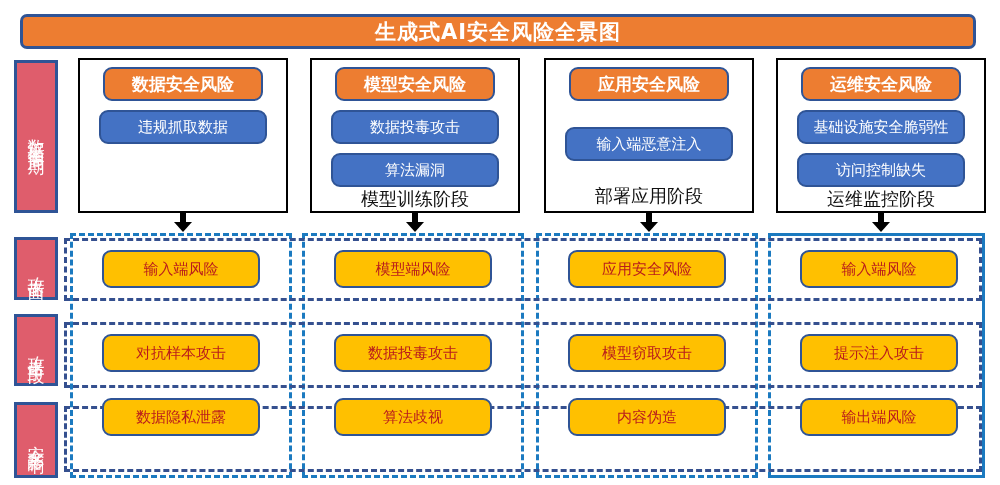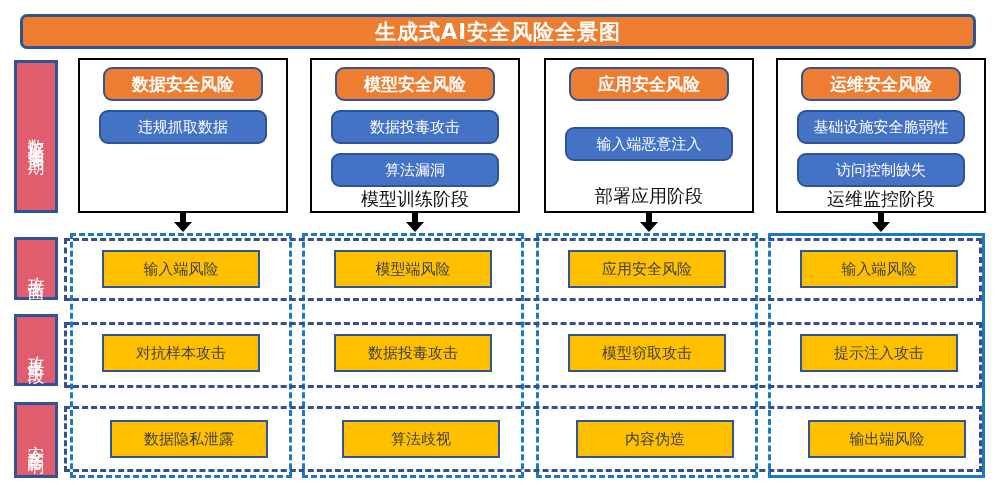--- a/index.html
+++ b/index.html
@@ -66,26 +66,26 @@
   .g0{left:70px;width:222px;} .g1{left:302px;width:222px;} .g2{left:536px;width:222px;}
   .g3{left:768px;width:217px;border-style:solid solid solid dashed;}
   .row-rect{
     position:absolute;left:64px;width:918px;box-sizing:border-box;
     border:3px dashed #35508F;background:transparent;
   }
   .r0{top:238px;height:63px;} .r1{top:322px;height:66px;} .r2{top:406px;height:66px;}
   
   .cell{
     position:absolute;width:158px;height:38px;background:#FFC000;
-    border:2px solid #2F5496;border-radius:0;box-sizing:border-box;
+    border:2px solid #2F5496;border-radius:9px;box-sizing:border-box;
     display:flex;align-items:center;justify-content:center;
-    color:#404040;font-size:15px;white-space:nowrap;
+    color:#b91c1c;font-size:15px;white-space:nowrap;
   }
   .x0{left:102px;} .x1{left:334px;} .x2{left:568px;} .x3{left:800px;}
-  .y0{top:250px;} .y1{top:334px;} .y2{top:420px;margin-left:8px;}
+  .y0{top:250px;} .y1{top:334px;} .y2{top:398px;}
 </style>
 </head>
 <body>
 
 <div class="banner">生成式AI安全风险全景图</div>
 
 <div class="side-label s0">数据生命周期</div>
 <div class="side-label s1">攻击面</div>
 <div class="side-label s2">攻击手段</div>
 <div class="side-label s3">安全影响</div>

